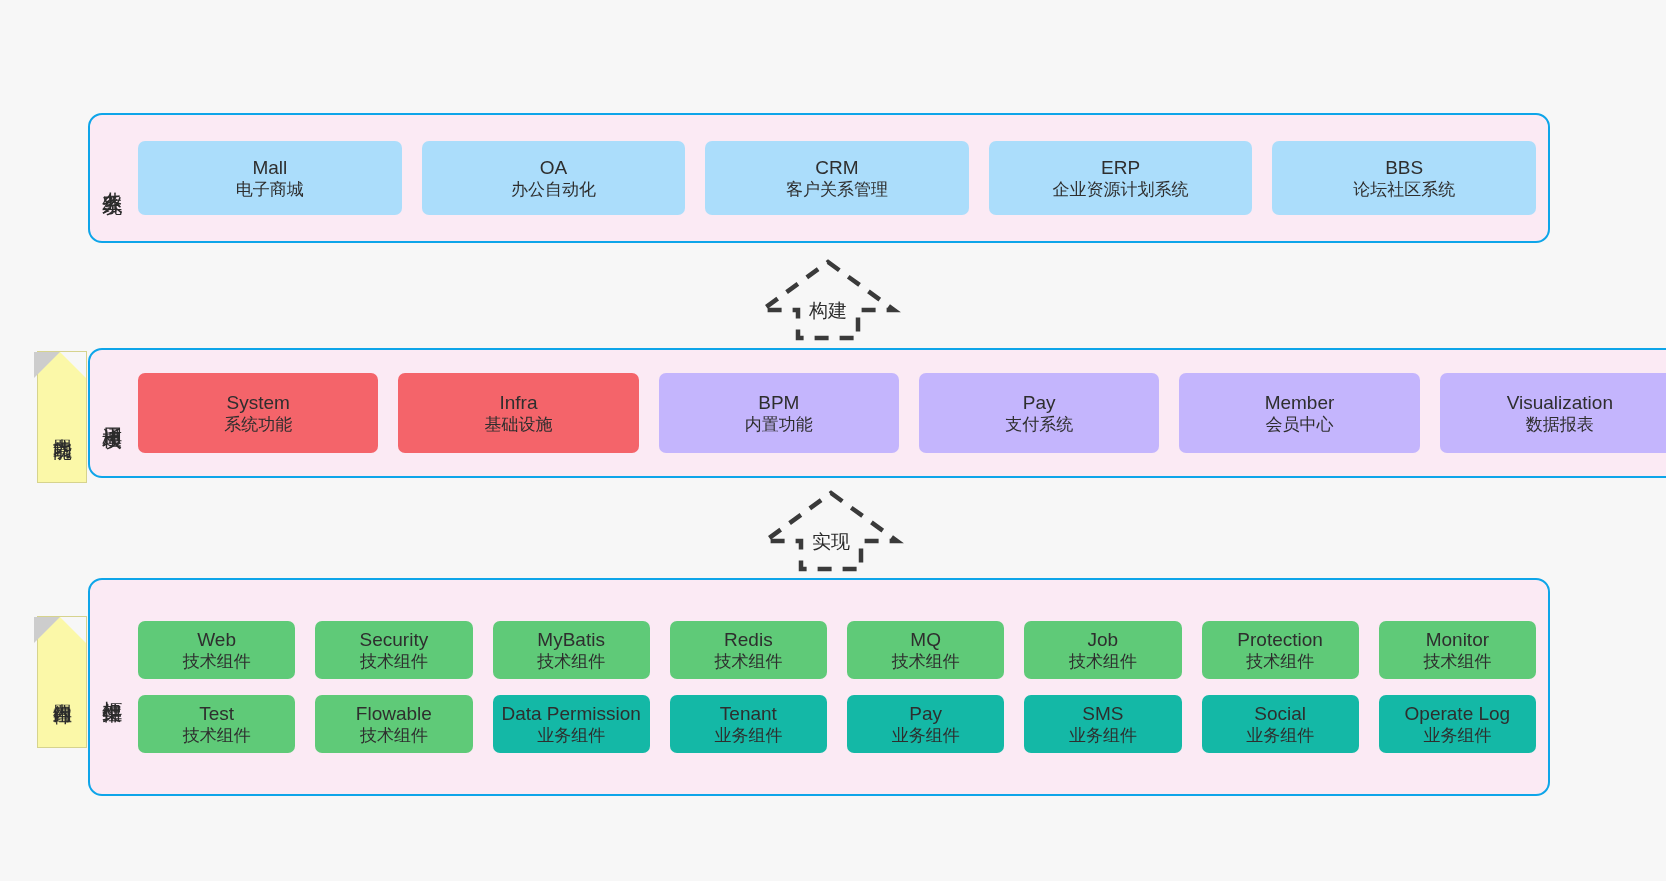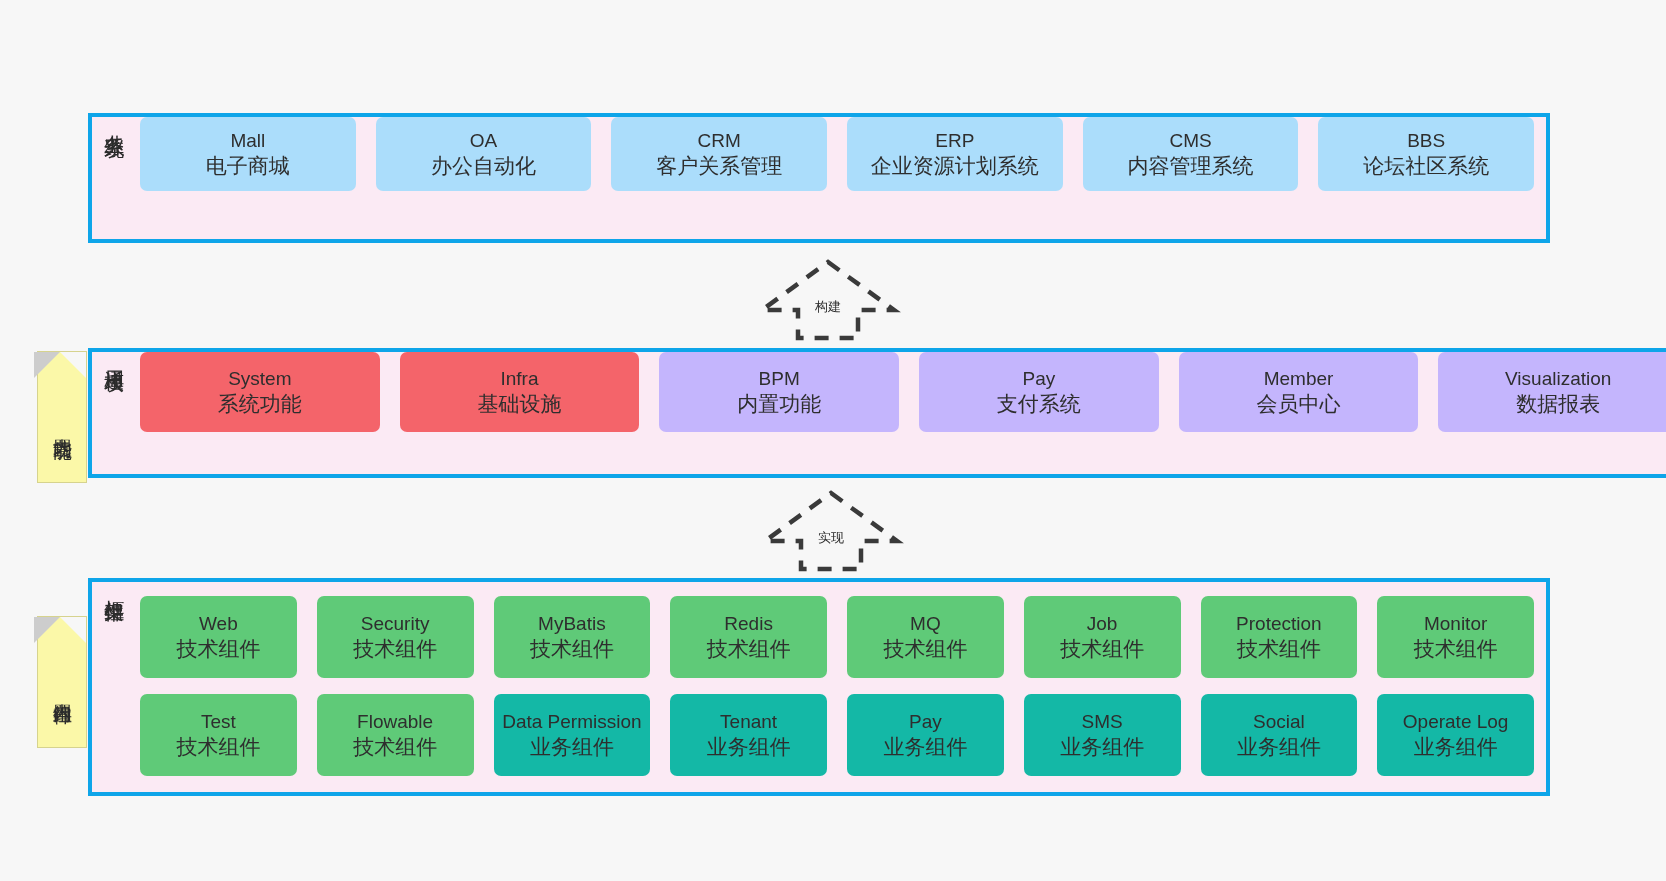--- a/index.html
+++ b/index.html
@@ -13,24 +13,24 @@
     width: 1666px;
     height: 881px;
     background: #f7f7f7;
     overflow: hidden;
   }
 
   
   .layer {
     position: absolute;
     background: #fbeaf4;
-    border: 4px solid #0ea5e9;
-    border-radius: 0;
-    display: flex;
-    align-items: flex-start;
+    border: 2px solid #0ea5e9;
+    border-radius: 14px;
+    display: flex;
+    align-items: center;
   }
   .layer-title {
     flex: 0 0 auto;
     width: 44px;
     display: flex;
     align-items: center;
     justify-content: center;
     font-size: 20px;
     color: #2b2b2b;
     letter-spacing: 1px;
@@ -61,38 +61,38 @@
     display: flex;
     flex-direction: column;
     align-items: center;
     justify-content: center;
     text-align: center;
     color: #2e2e2e;
     line-height: 1.25;
     padding: 4px 6px;
   }
   .card .t1 { font-size: 19px; }
-  .card .t2 { font-size: 21px; }
+  .card .t2 { font-size: 17px; }
 
   .c-blue       { background: #abddfb; }
   .c-red        { background: #f4646a; }
   .c-pink       { background: #c4b5fd; }
   .c-green      { background: #5fca78; }
   .c-lightgreen { background: #14b8a6; }
 
   
   #layer-business { left: 88px;  top: 113px; width: 1462px; height: 130px; }
   #layer-business .row { height: 74px; }
 
   #layer-modules  { left: 88px;  top: 348px; width: 1606px; height: 130px; }
   #layer-modules .row { height: 80px; }
 
   #layer-framework{ left: 88px;  top: 578px; width: 1462px; height: 218px; }
   #layer-framework .layer-body { gap: 16px; padding: 14px 12px 14px 4px; }
-  #layer-framework .row { height: 82px; }
+  #layer-framework .row { height: 58px; }
 
   
   .note {
     position: absolute;
     background: #fbf8a8;
     border: 1px solid #d6d38e;
     display: flex;
     align-items: center;
     justify-content: center;
     font-size: 19px;
@@ -123,21 +123,21 @@
   #note-functions  { left: 37px; top: 351px; width: 50px; height: 132px; }
   #note-components { left: 37px; top: 616px; width: 50px; height: 132px; }
 
   
   .arrow { position: absolute; }
   .arrow svg { display: block; overflow: visible; }
   .arrow .lbl {
     position: absolute;
     left: 50%;
     transform: translateX(-50%);
-    font-size: 13px;
+    font-size: 19px;
     color: #2b2b2b;
     background: transparent;
     white-space: nowrap;
   }
   #arrow-build  { left: 757px; top: 258px; width: 142px; height: 84px; }
   #arrow-build .lbl  { top: 40px; }
   #arrow-impl   { left: 760px; top: 489px; width: 142px; height: 84px; }
   #arrow-impl .lbl   { top: 40px; }
 </style>
 </head>
@@ -159,24 +159,20 @@
           </div>
           <div class="card c-blue">
             <div class="t1">CRM</div>
             <div class="t2">客户关系管理</div>
           </div>
           <div class="card c-blue">
             <div class="t1">ERP</div>
             <div class="t2">企业资源计划系统</div>
           </div>
           <div class="card c-blue">
-            <div class="t1">CMS</div>
-            <div class="t2">内容管理系统</div>
-          </div>
-          <div class="card c-blue">
             <div class="t1">BBS</div>
             <div class="t2">论坛社区系统</div>
           </div>
         </div>
       </div>
   </div>
 
   <div class="arrow" id="arrow-build">
     <svg width="142" height="84" viewBox="0 0 142 84" aria-hidden="true">
       <path d="M71 4 L137 52 L101 52 L101 80 L41 80 L41 52 L5 52 Z" fill="none" stroke="#3a3a3a" stroke-width="4.5" stroke-dasharray="14 11" stroke-linejoin="miter"></path>

